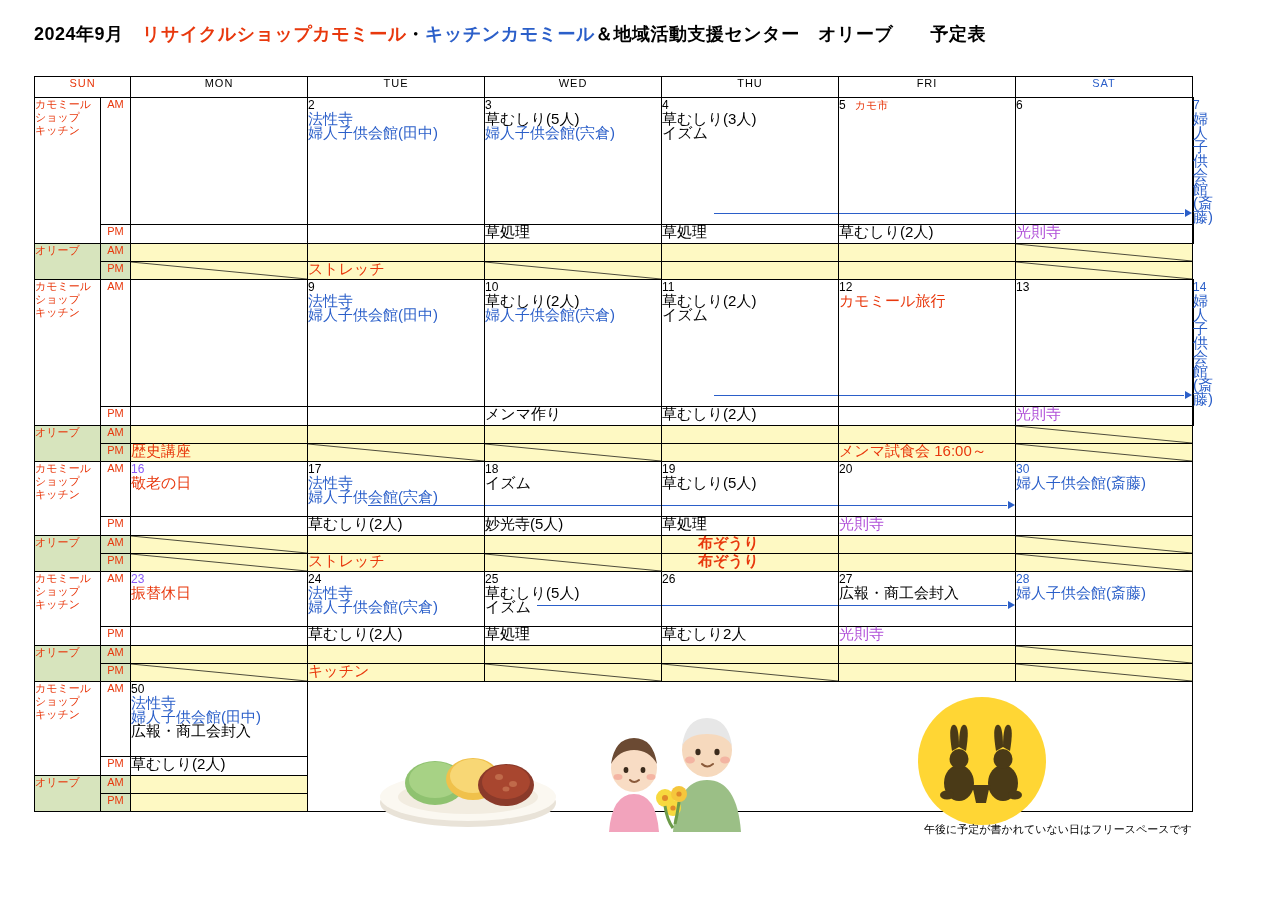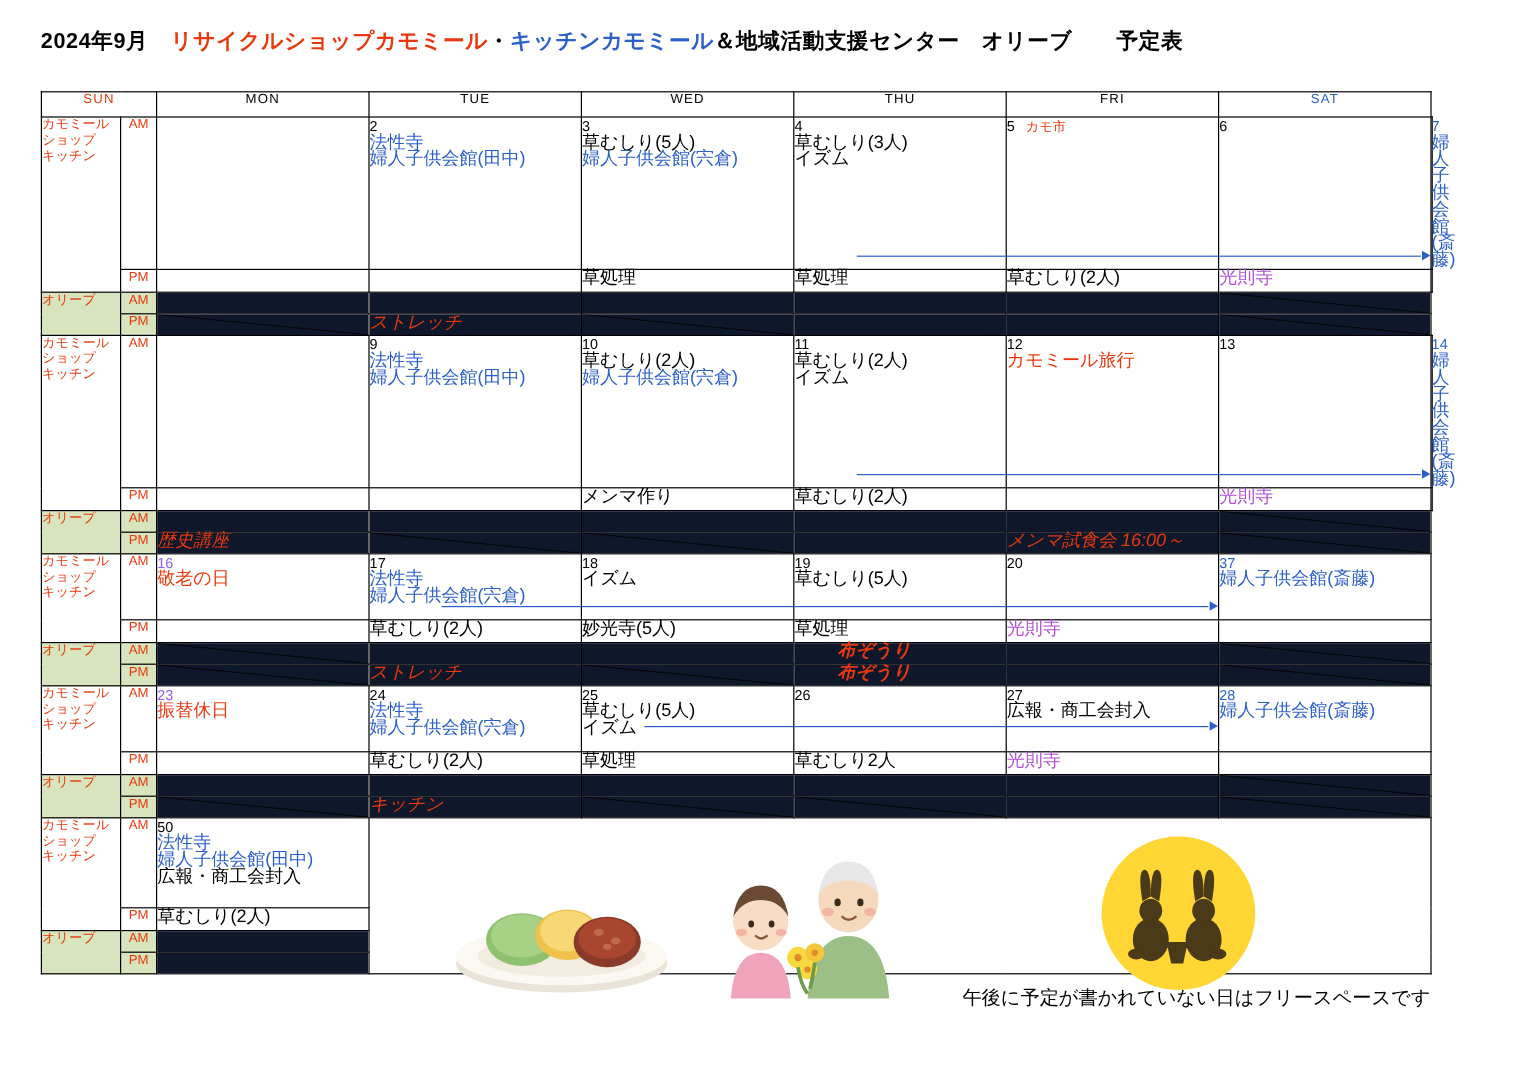--- a/index.html
+++ b/index.html
@@ -55,21 +55,21 @@
   }
   td.rowlabel .ln{display:block;}
   td.rowlabel.olive{color:#e8380d;background:#d7e4bd;}
   td.ampm{
     text-align:center;vertical-align:middle;
     font-size:10px;font-weight:bold;color:#e8380d;
   }
   td.ampm.olive{background:#d7e4bd;}
 
   td.cell{position:relative;padding:2px 4px;}
-  td.cell.olive{background:#0f172a;font-style:italic;}
+  td.cell.olive{background:#fef9c3;}
   .datenum{font-size:12px;color:#000;display:inline-block;}
   .datenum.sat{color:#2b5fc9;}
   .datenum.sun{color:#8b5cf6;}
   .ev{display:block;font-size:15px;line-height:14px;}
   .ev.blue{color:#2b5fc9;}
   .ev.black{color:#000;}
   .ev.red{color:#e8380d;}
   .ev.purple{color:#b050d8;}
   .ev.red-b{color:#e8380d;font-weight:bold;margin-left:36px;}
   .inline-red{color:#e8380d;font-size:11px;margin-left:6px;text-align:right;}
@@ -89,21 +89,21 @@
   
   .diag{position:absolute;left:0;top:0;width:100%;height:100%;}
 
   
   .illus{position:absolute;}
   .moon{
     position:absolute;width:128px;height:128px;border-radius:50%;
     background:#ffd634;
   }
   .note{
-    position:absolute;right:88px;top:822px;font-size:16px;color:#000;white-space:nowrap;
+    position:absolute;right:88px;top:822px;font-size:11px;color:#000;white-space:nowrap;
   }
 
   .plate-svg,.fam-svg,.rabbit-svg{display:block;}
 </style>
 </head>
 <body>
 
 <div class="page">
 
   <div class="title-row">
@@ -376,21 +376,21 @@
         </span>
       </td>
       <td class="cell">
         <span class="datenum">20</span>
         <span class="arrow-wrap">
           <span class="arrow-line" style="left:0;right:8px;"></span>
           <span class="arrow-head" style="right:0;"></span>
         </span>
       </td>
       <td class="cell">
-        <span class="datenum sat">37</span>
+        <span class="datenum sat">30</span>
         <span class="ev blue">婦人子供会館(斎藤)</span>
       </td>
     </tr>
     <tr class="pm-row">
       <td class="ampm">PM</td>
       <td class="cell"></td>
       <td class="cell">
             <span class="ev black">草むしり(2人)</span>
           </td>
       <td class="cell">

